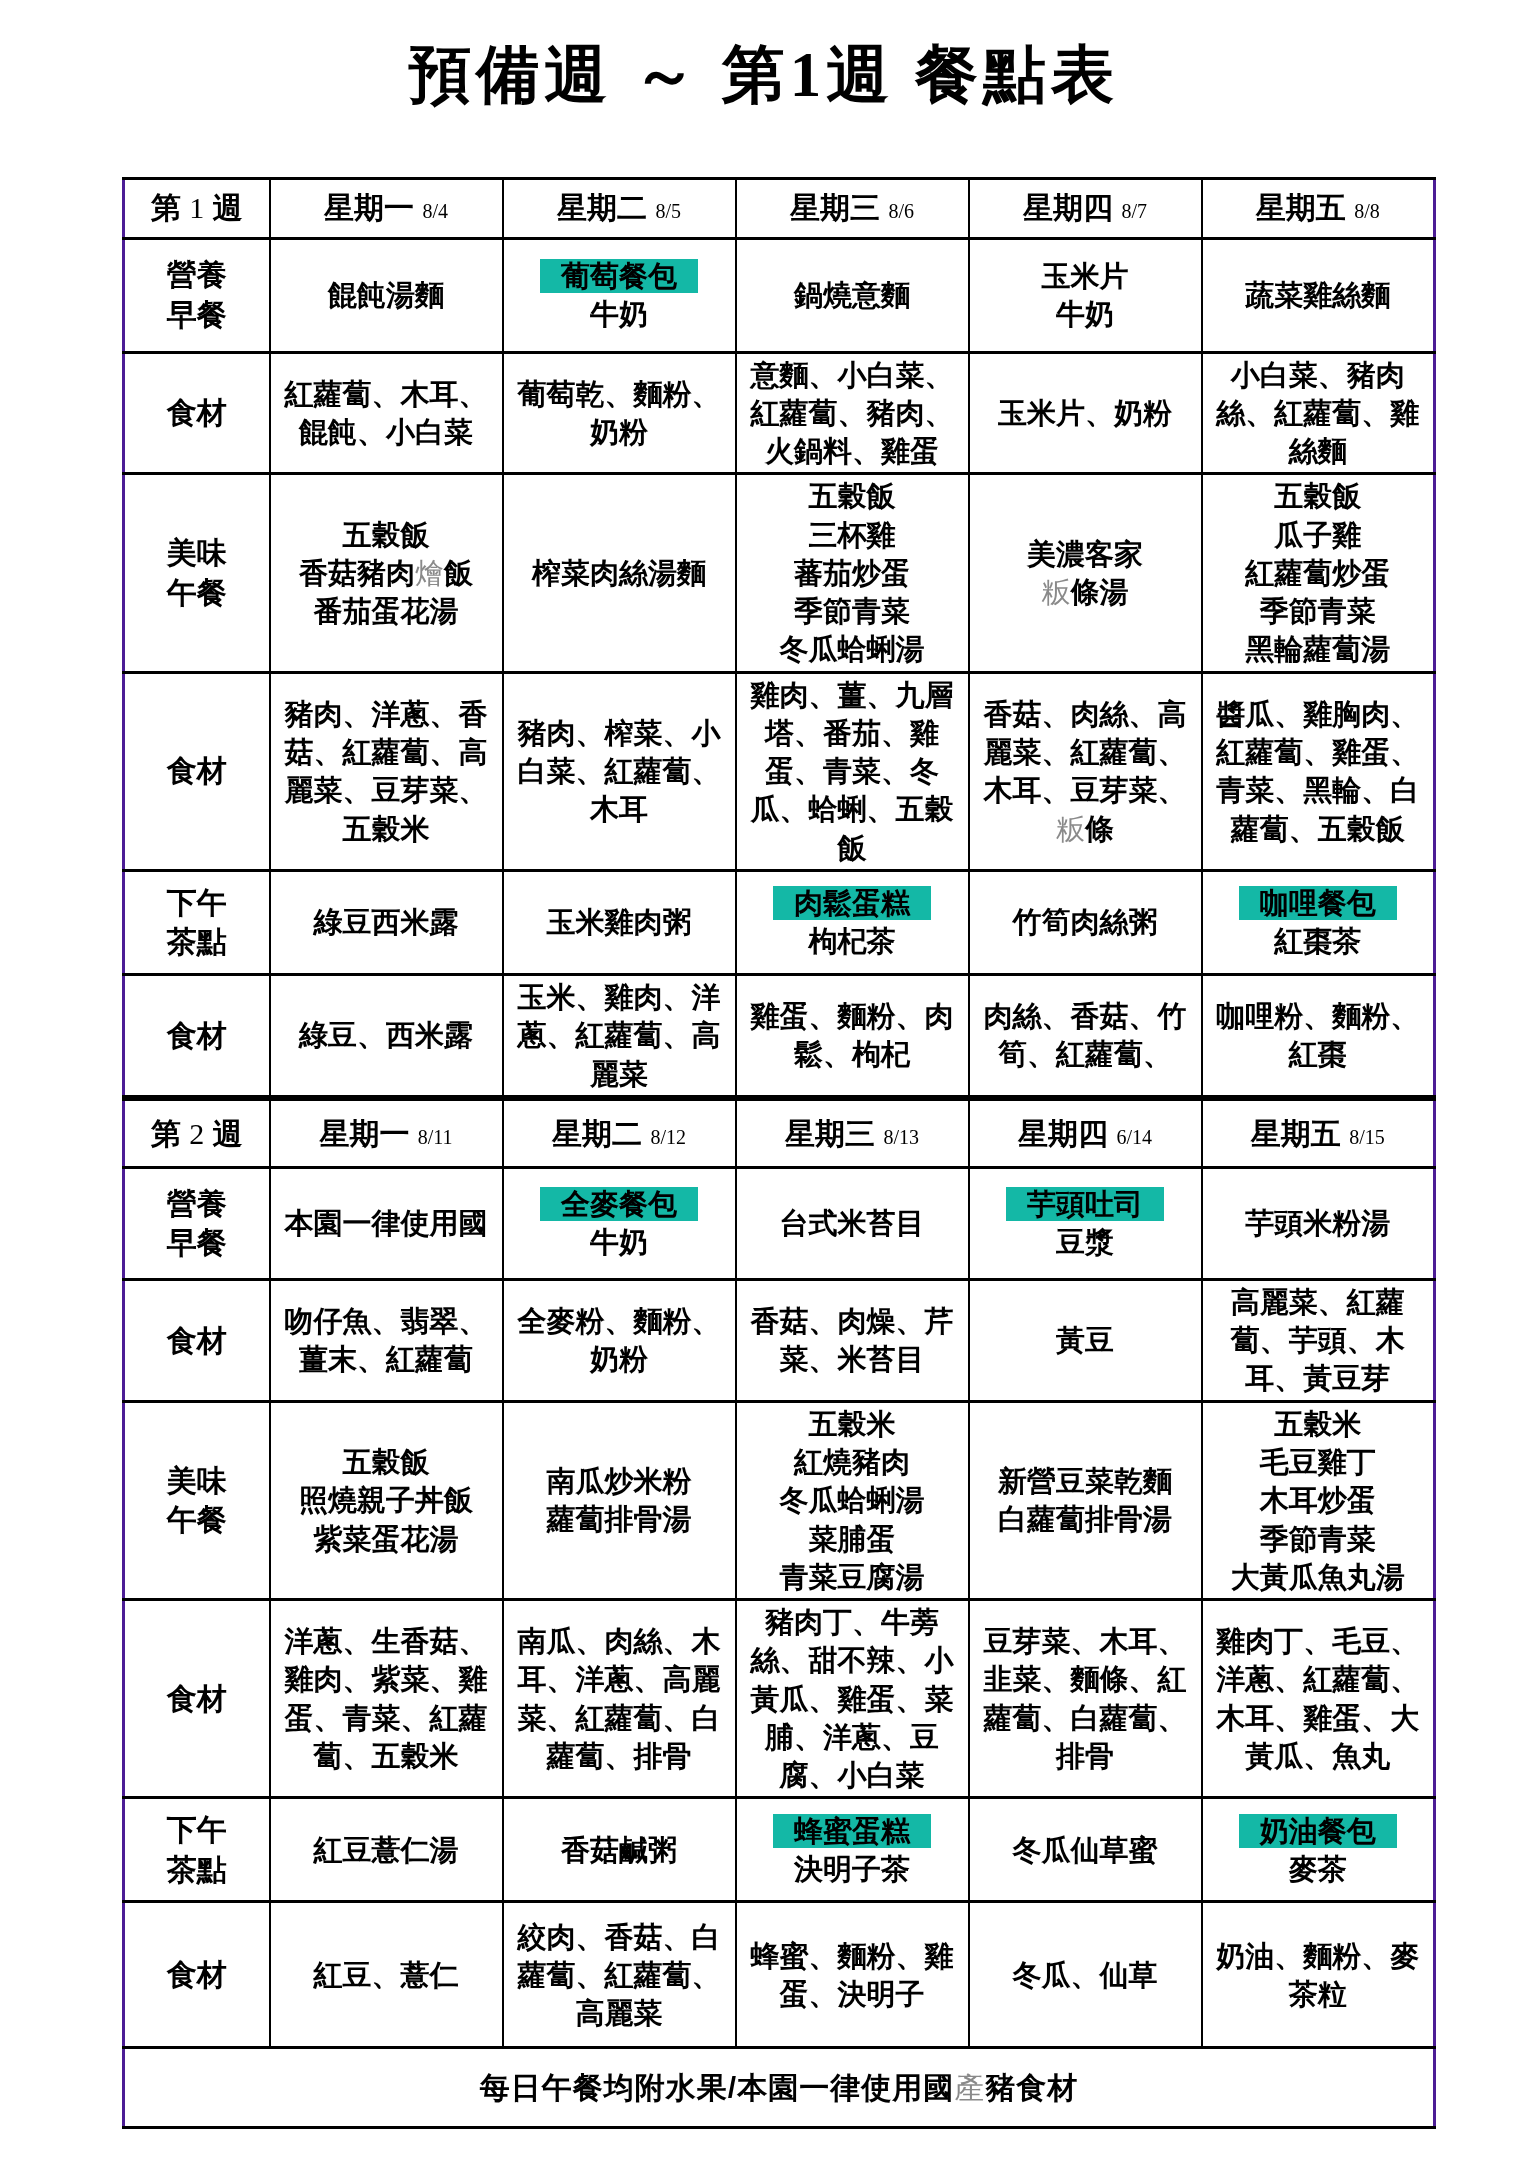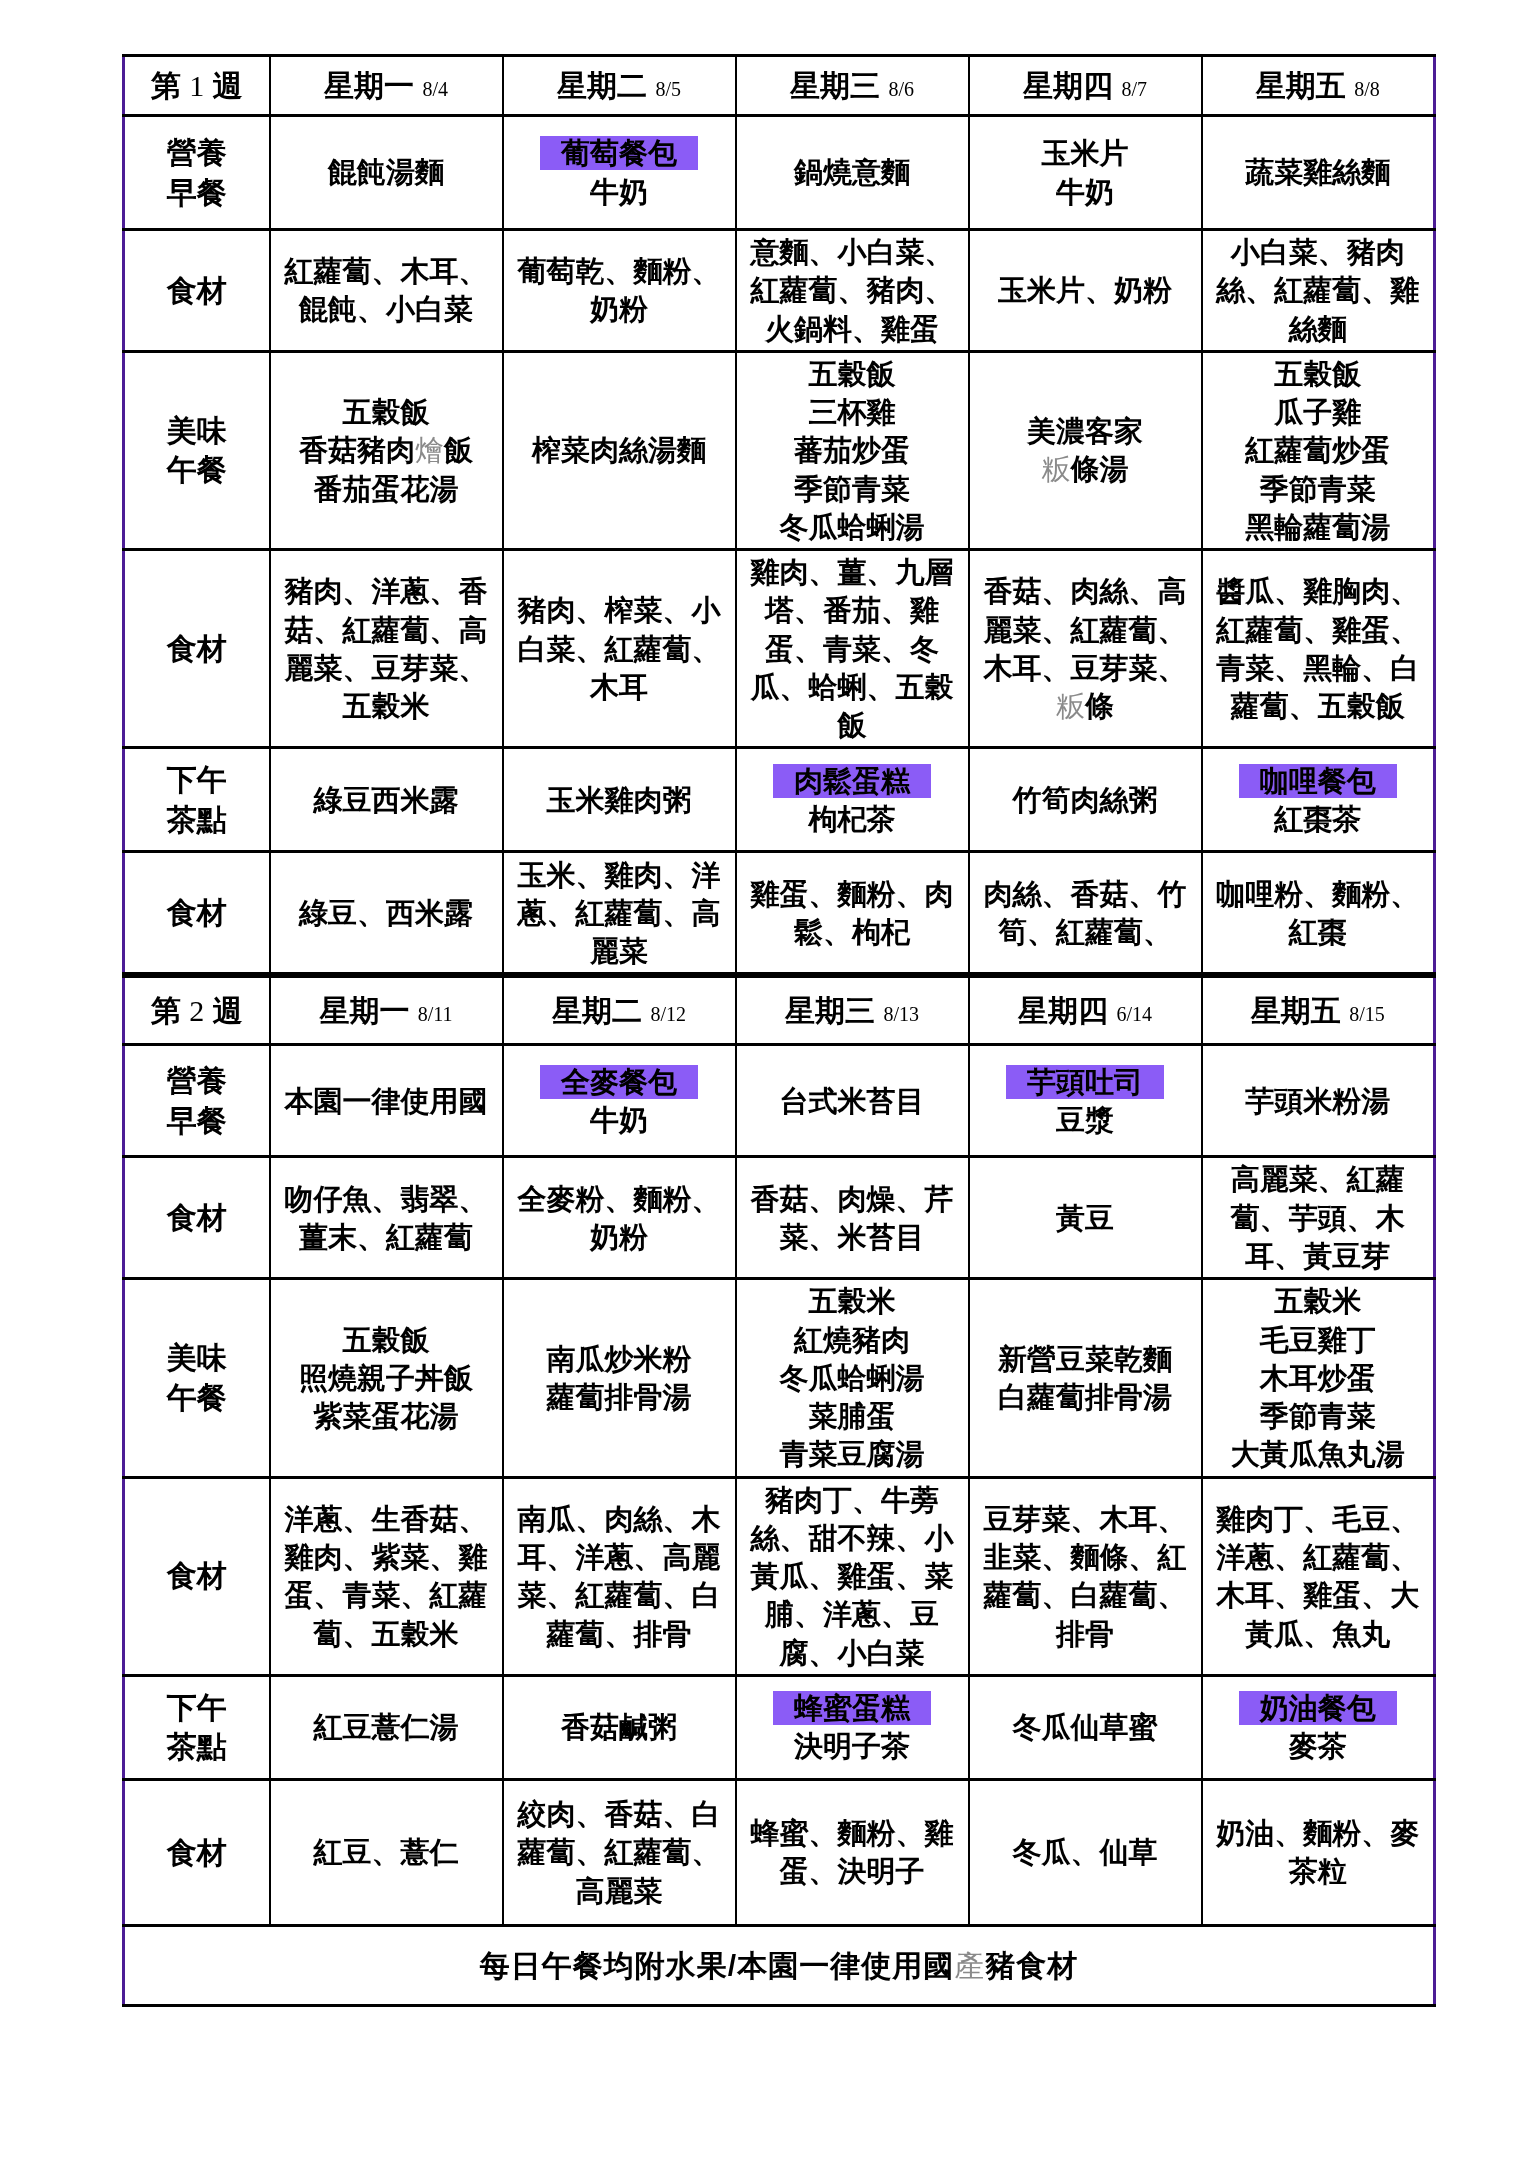--- a/index.html
+++ b/index.html
@@ -12,34 +12,35 @@
   .w0{margin-top:54px;}
   .w1{margin-top:0;}
   td{border-left:2px solid #000;border-right:2px solid #000;
      border-top:3px solid #000;border-bottom:3px solid #000;
      text-align:center;vertical-align:middle;padding:2px 8px;
      font-weight:700;font-size:29px;line-height:1.32;word-break:break-all;}
   td.hcell,td.lbl{font-size:30px;}
   td.notec{font-size:30px;letter-spacing:1px;}
   .num,.day-date{font-family:"Liberation Serif",serif;font-weight:400;}
   .day-date{font-size:20px;}
-  .hl{background:#8b5cf6;padding:1px 21px;}
+  .hl{background:#14b8a6;padding:1px 21px;}
   .gray{color:#8a8a8a;font-family:"Liberation Serif",serif;font-weight:400;}
   .cell-line{display:block;}
   
   .w0 .hr{height:60px}.w0 .r0{height:114px}.w0 .r1{height:114px}.w0 .r2{height:184px}
   .w0 .r3{height:130px}.w0 .r4{height:104px}.w0 .r5{height:122px}.w0 .nr{height:78px}
   
   .w1 .hr{height:68px}.w1 .r0{height:112px}.w1 .r1{height:106px}.w1 .r2{height:182px}
   .w1 .r3{height:188px}.w1 .r4{height:104px}.w1 .r5{height:146px}.w1 .nr{height:80px}
 </style>
 </head>
 <body>
 
 <div class="page">
+  <h1 class="title">預備週 ～ 第1週 餐點表</h1>
 
   <table class="w0">
     <colgroup>
         <col style="width:146px">
         <col>
         <col>
         <col>
         <col>
         <col>
       </colgroup>

